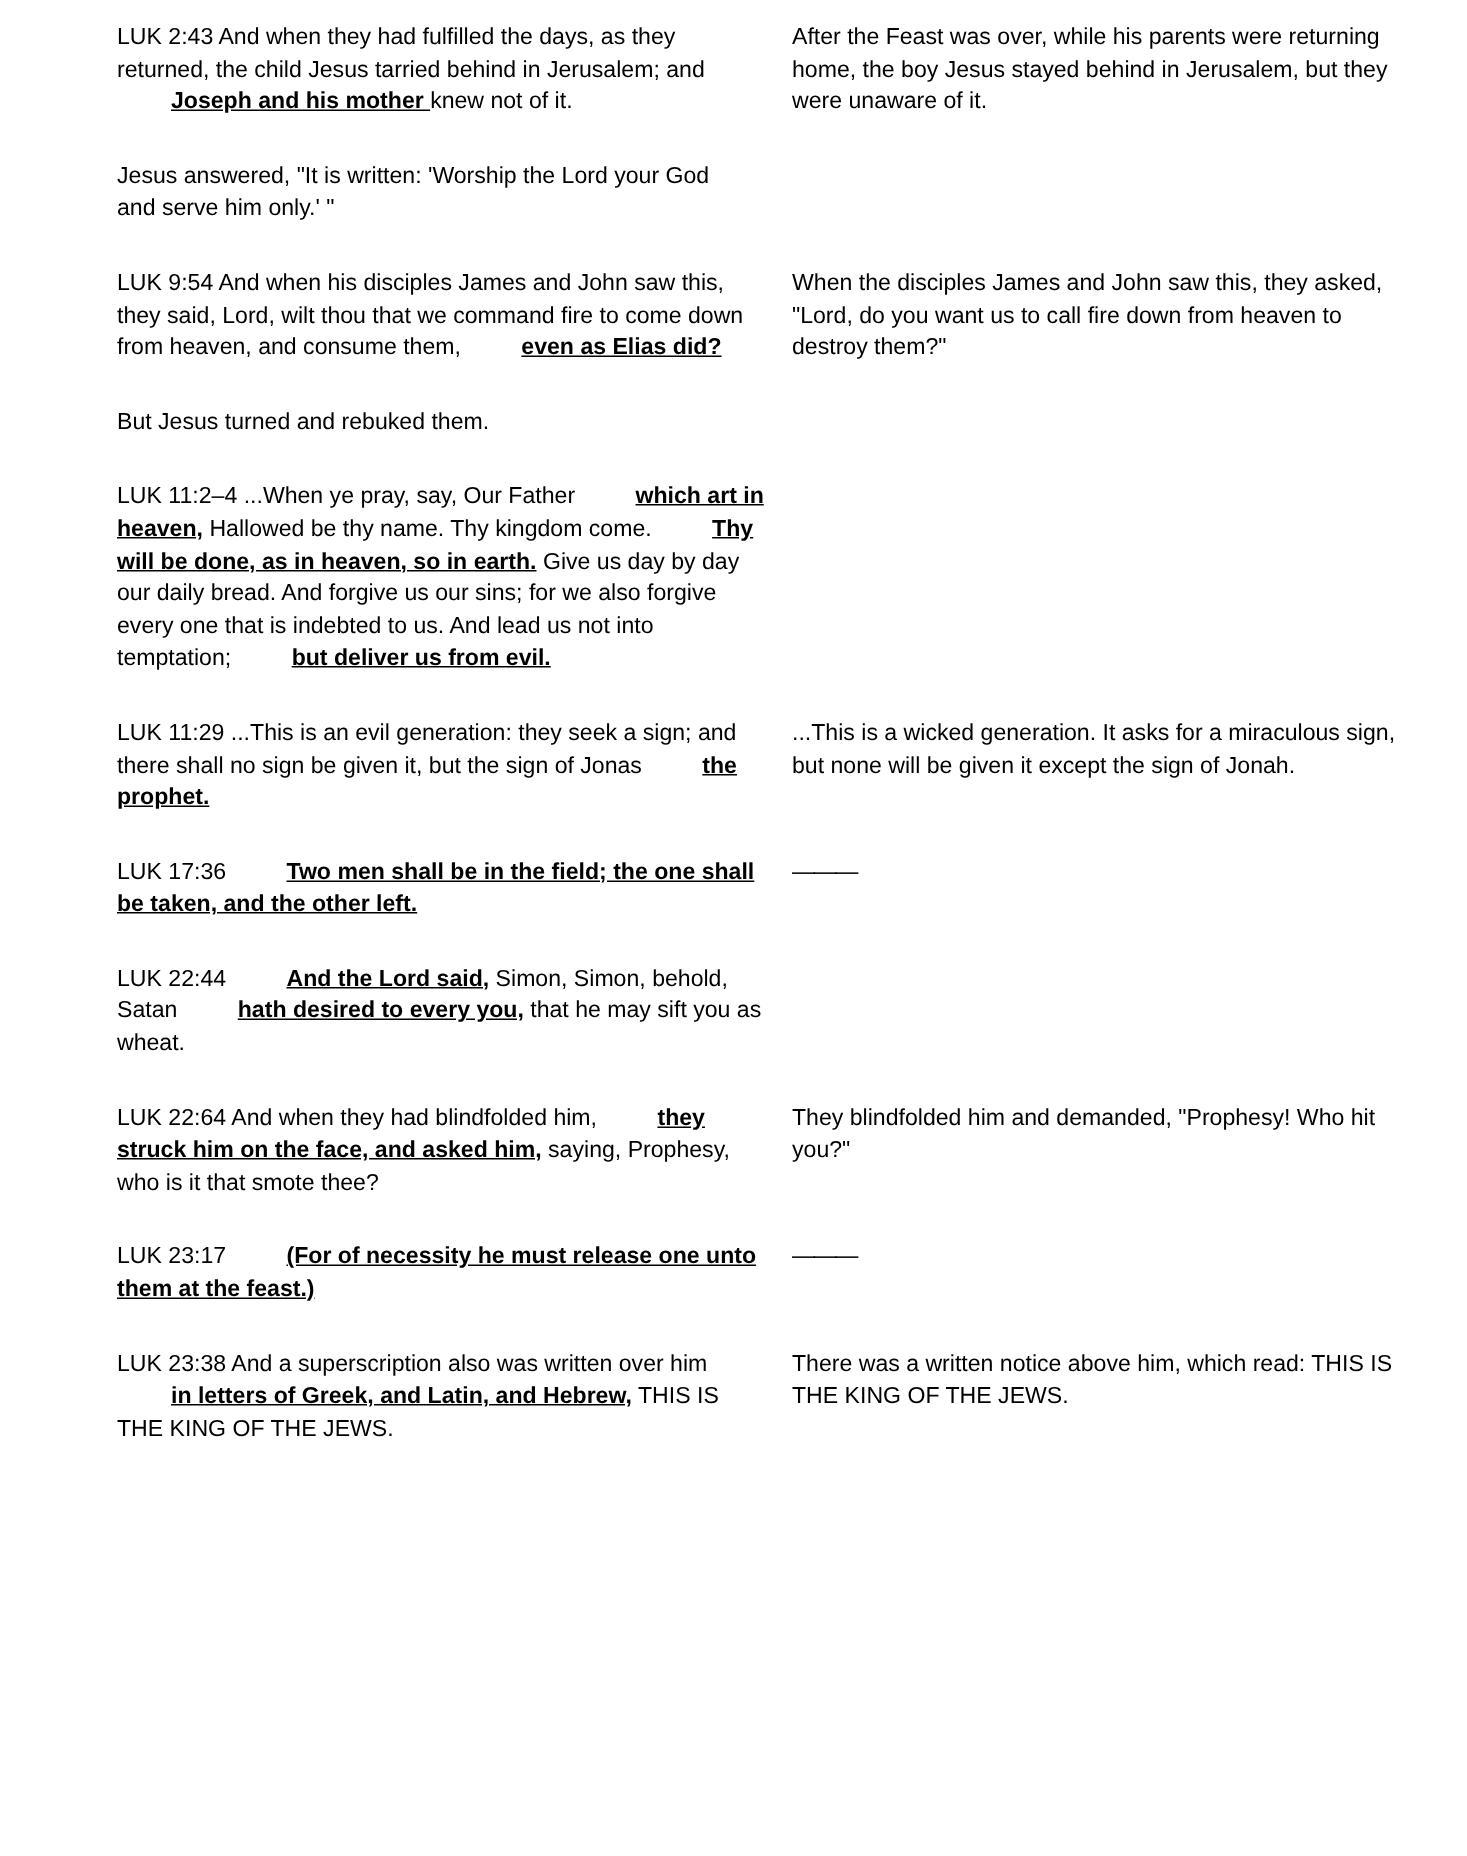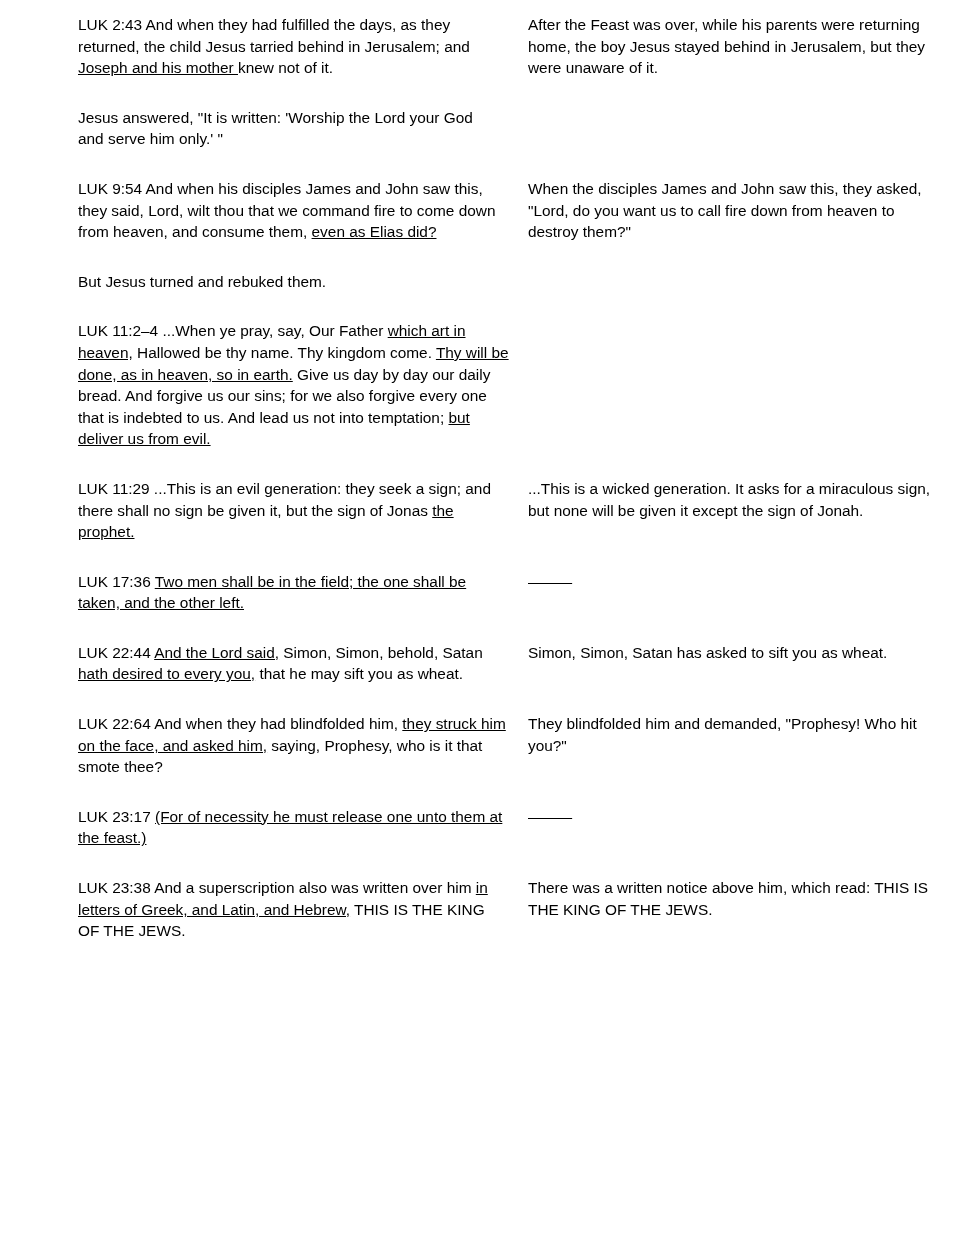--- a/index.html
+++ b/index.html
@@ -31,22 +31,23 @@
   .col-right {
     width: 410px;
     box-sizing: border-box;
   }
   .verse {
     font-size: 15.4px;
     line-height: 21.6px;
     text-align: left;
   }
   .verse b {
-    font-weight: normal;
+    font-weight: bold;
     text-decoration: underline;
+    margin-left: 36px;
   }
   .dash {
     font-size: 15.4px;
     line-height: 21.6px;
     letter-spacing: -1px;
   }
 </style>
 </head>
 <body>
 
@@ -96,23 +97,20 @@
           <div class="verse"><span>LUK 17:36 </span><b>Two men shall be in the field; the one shall be taken, and the other left.</b></div>
         </div>
         <div class="col-right">
           <div class="dash">———</div>
         </div>
       </div>
       <div class="row">
         <div class="col-left">
           <div class="verse"><span>LUK 22:44 </span><b>And the Lord said,</b><span> Simon, Simon, behold, Satan </span><b>hath desired to every you,</b><span> that he may sift you as wheat.</span></div>
         </div>
-        <div class="col-right">
-          <div class="verse">Simon, Simon, Satan has asked to sift you as wheat.</div>
-        </div>
       </div>
       <div class="row">
         <div class="col-left">
           <div class="verse"><span>LUK 22:64 And when they had blindfolded him, </span><b>they struck him on the face, and asked him,</b><span> saying, Prophesy, who is it that smote thee?</span></div>
         </div>
         <div class="col-right">
           <div class="verse">They blindfolded him and demanded, "Prophesy! Who hit you?"</div>
         </div>
       </div>
       <div class="row">

